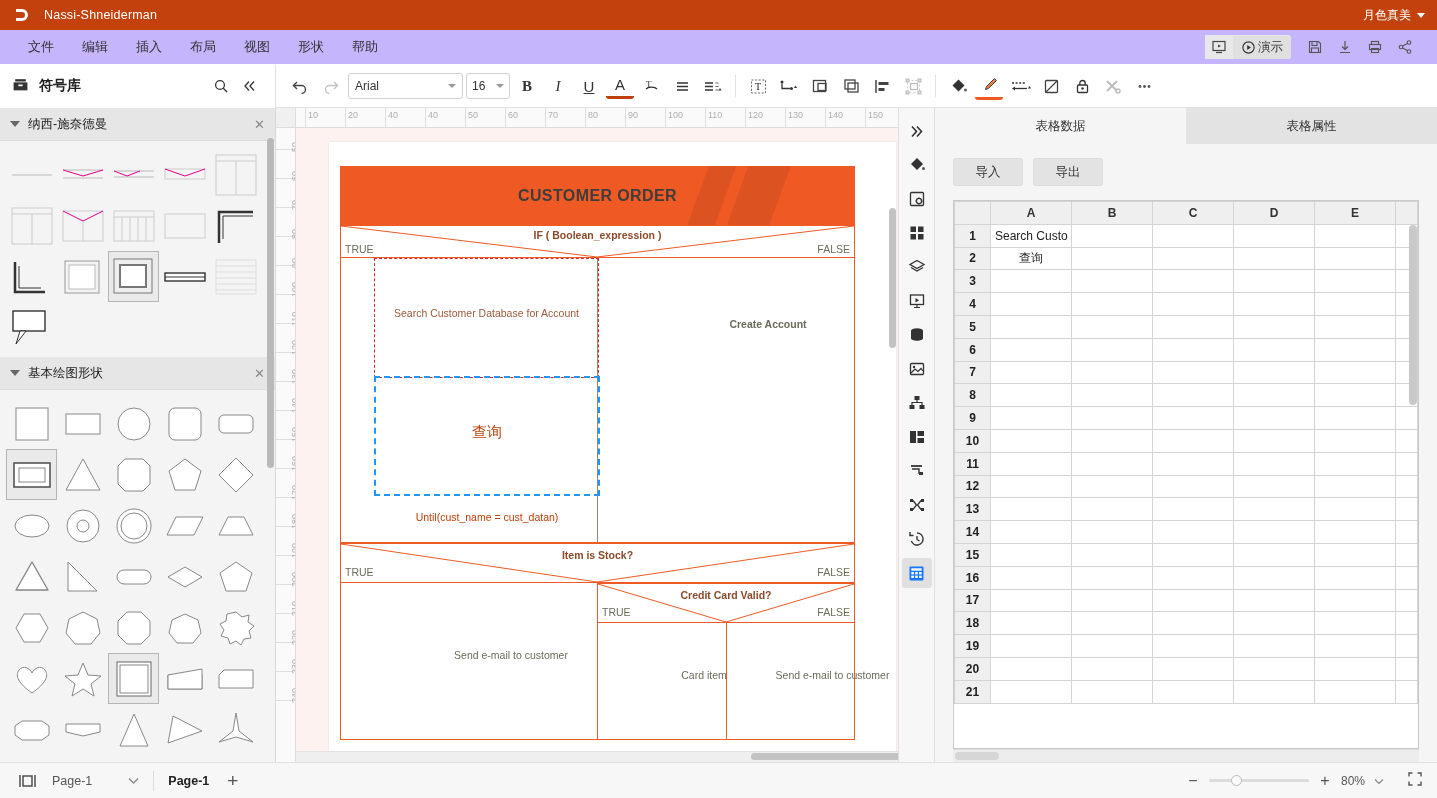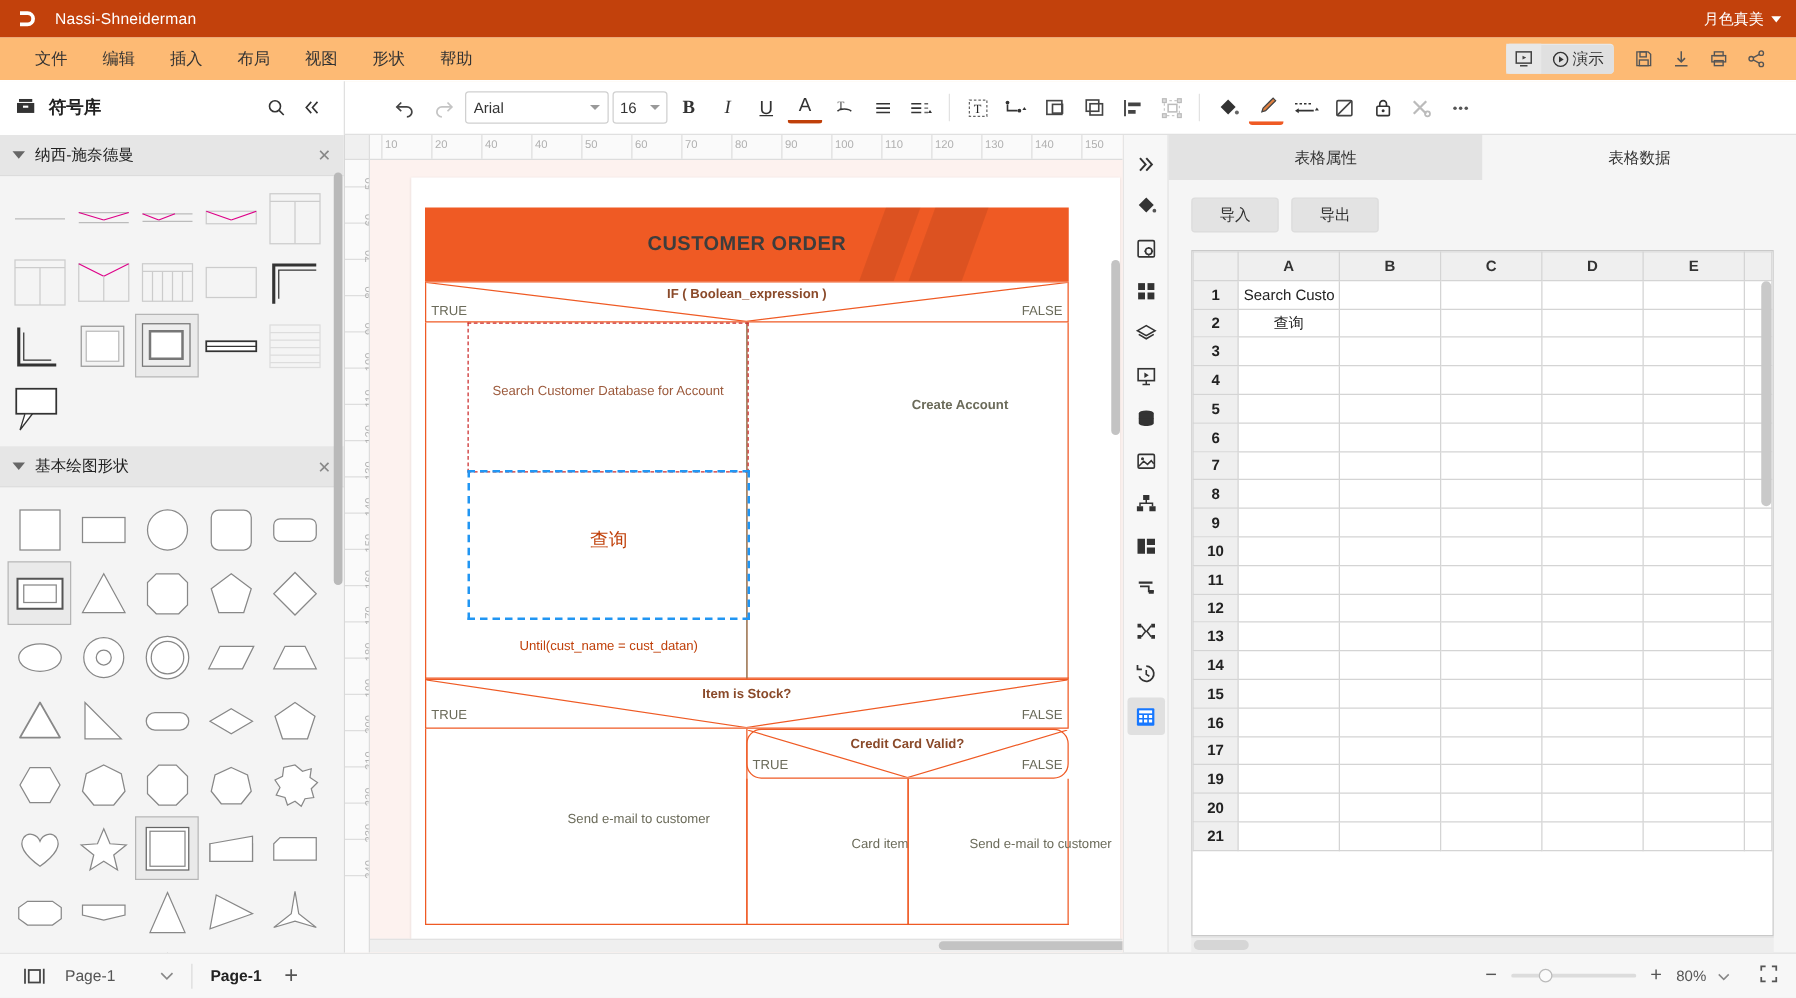--- a/index.html
+++ b/index.html
@@ -18,35 +18,35 @@
     padding:0 12px; color:#fff; flex:none;
   }
   .logo { width:20px; height:20px; display:flex; align-items:center; justify-content:center; margin-right:12px;}
   .app-title { font-size:12.5px; color:#fff; letter-spacing:.2px; }
   .tb-spacer { flex:1; }
   .user-name { font-size:12px; color:#fff; margin-right:6px; }
   .caret-down { width:0;height:0;border-left:4px solid transparent;border-right:4px solid transparent;border-top:5px solid #fff; }
 
   
   .menubar {
-    height:35px; background:#fdba74; display:flex; align-items:center;
+    height:35px; background:#c4b5fd; display:flex; align-items:center;
     padding:0 14px; flex:none; border-bottom:1px solid #fff;
   }
   .menu-item { font-size:13px; color:#333; padding:4px 14px; cursor:default; }
   .mb-spacer { flex:1; }
   .mb-right { display:flex; align-items:center; gap:2px; padding-right:4px;}
   .mb-btn { width:28px;height:24px; display:flex;align-items:center;justify-content:center; color:#555;}
   .pres-group { display:flex; align-items:center; background:#e8e8e8; border-radius:3px; margin-right:8px; }
   .pres-group .mb-btn { background:#e8e8e8; }
   .pres-btn { display:flex; align-items:center; gap:2px; padding:3px 8px; font-size:12.5px; color:#333; background:#e0e0e0; border-radius:0 3px 3px 0;}
 
   
   .toolbar {
     height:43px; background:#fff; display:flex; align-items:center;
-    border-bottom:1px solid #e0e0e0; flex:none;gap:24px;
+    border-bottom:1px solid #e0e0e0; flex:none;
   }
   .tb-left-head {
     width:276px; height:43px; display:flex; align-items:center; padding:0 12px;
     border-right:1px solid #e0e0e0; background:#fff;
   }
   .lib-title { font-size:14px; font-weight:bold; color:#222; margin-left:10px;}
   .lib-spacer{ flex:1; }
   .tb-main { flex:1; display:flex; align-items:center; padding:0 10px; gap:3px; }
   .tb-icon { width:28px;height:28px;display:flex;align-items:center;justify-content:center;color:#444;border-radius:3px;}
   .tb-icon.dim { color:#c4c4c4; }
@@ -880,21 +880,21 @@
               </svg>
               <div class="cond-label" style="top:5px;">Item is Stock?</div>
               <div class="tf-true" style="top:22px;">TRUE</div>
               <div class="tf-false" style="top:22px;">FALSE</div>
             </div>
 
             <div class="diag-box" style="left:0;top:417px;width:258px;height:157px;border-top:none;">
               <div class="proc-text norm" style="top:66px;">Send e-mail to customer</div>
             </div>
 
-            <div class="cond-band" style="left:257px;top:417px;width:258px;height:40px;border-radius:12px;">
+            <div class="cond-band" style="left:257px;top:417px;width:258px;height:40px;">
               <svg width="256" height="38" style="position:absolute;left:0;top:0;">
                 <path d="M0 0 L128 38 L256 0" fill="none" stroke="#ef5a24" stroke-width="1"></path>
               </svg>
               <div class="cond-label" style="top:5px;">Credit Card Valid?</div>
               <div class="tf-true" style="top:22px;">TRUE</div>
               <div class="tf-false" style="top:22px;">FALSE</div>
             </div>
 
             <div class="diag-box" style="left:257px;top:457px;width:130px;height:117px;border-top:none;">
               <div class="proc-text norm" style="top:46px;">Card item</div>
@@ -1016,22 +1016,22 @@
               <rect x="4.3" y="11.6" width="2.6" height="2.4"></rect>
               <rect x="8.2" y="11.6" width="2.6" height="2.4"></rect>
               <rect x="12.1" y="11.6" width="2.6" height="2.4"></rect>
             </g>
           </svg>
       </div>
     </div>
 
     <div class="rightpanel">
       <div class="rp-tabs">
+        <div class="rp-tab active">表格数据</div>
         <div class="rp-tab inactive">表格属性</div>
-        <div class="rp-tab active">表格数据</div>
       </div>
       <div class="rp-body">
         <div class="rp-btnrow">
           <div class="rp-btn">导入</div>
           <div class="rp-btn">导出</div>
         </div>
         <div class="sheet-wrap">
           <table class="sheet">
             <thead>
               <tr>
@@ -1192,20 +1192,29 @@
                 <tr>
                   <td class="rownum">17</td>
                   <td class="c-a"></td>
                   <td class="c-a"></td>
                   <td class="c-a"></td>
                   <td class="c-a"></td>
                   <td class="c-a"></td>
                   <td style="width: 22px;"></td>
                 </tr>
                 <tr>
+                  <td class="rownum">18</td>
+                  <td class="c-a"></td>
+                  <td class="c-a"></td>
+                  <td class="c-a"></td>
+                  <td class="c-a"></td>
+                  <td class="c-a"></td>
+                  <td style="width: 22px;"></td>
+                </tr>
+                <tr>
                   <td class="rownum">19</td>
                   <td class="c-a"></td>
                   <td class="c-a"></td>
                   <td class="c-a"></td>
                   <td class="c-a"></td>
                   <td class="c-a"></td>
                   <td style="width: 22px;"></td>
                 </tr>
                 <tr>
                   <td class="rownum">20</td>

